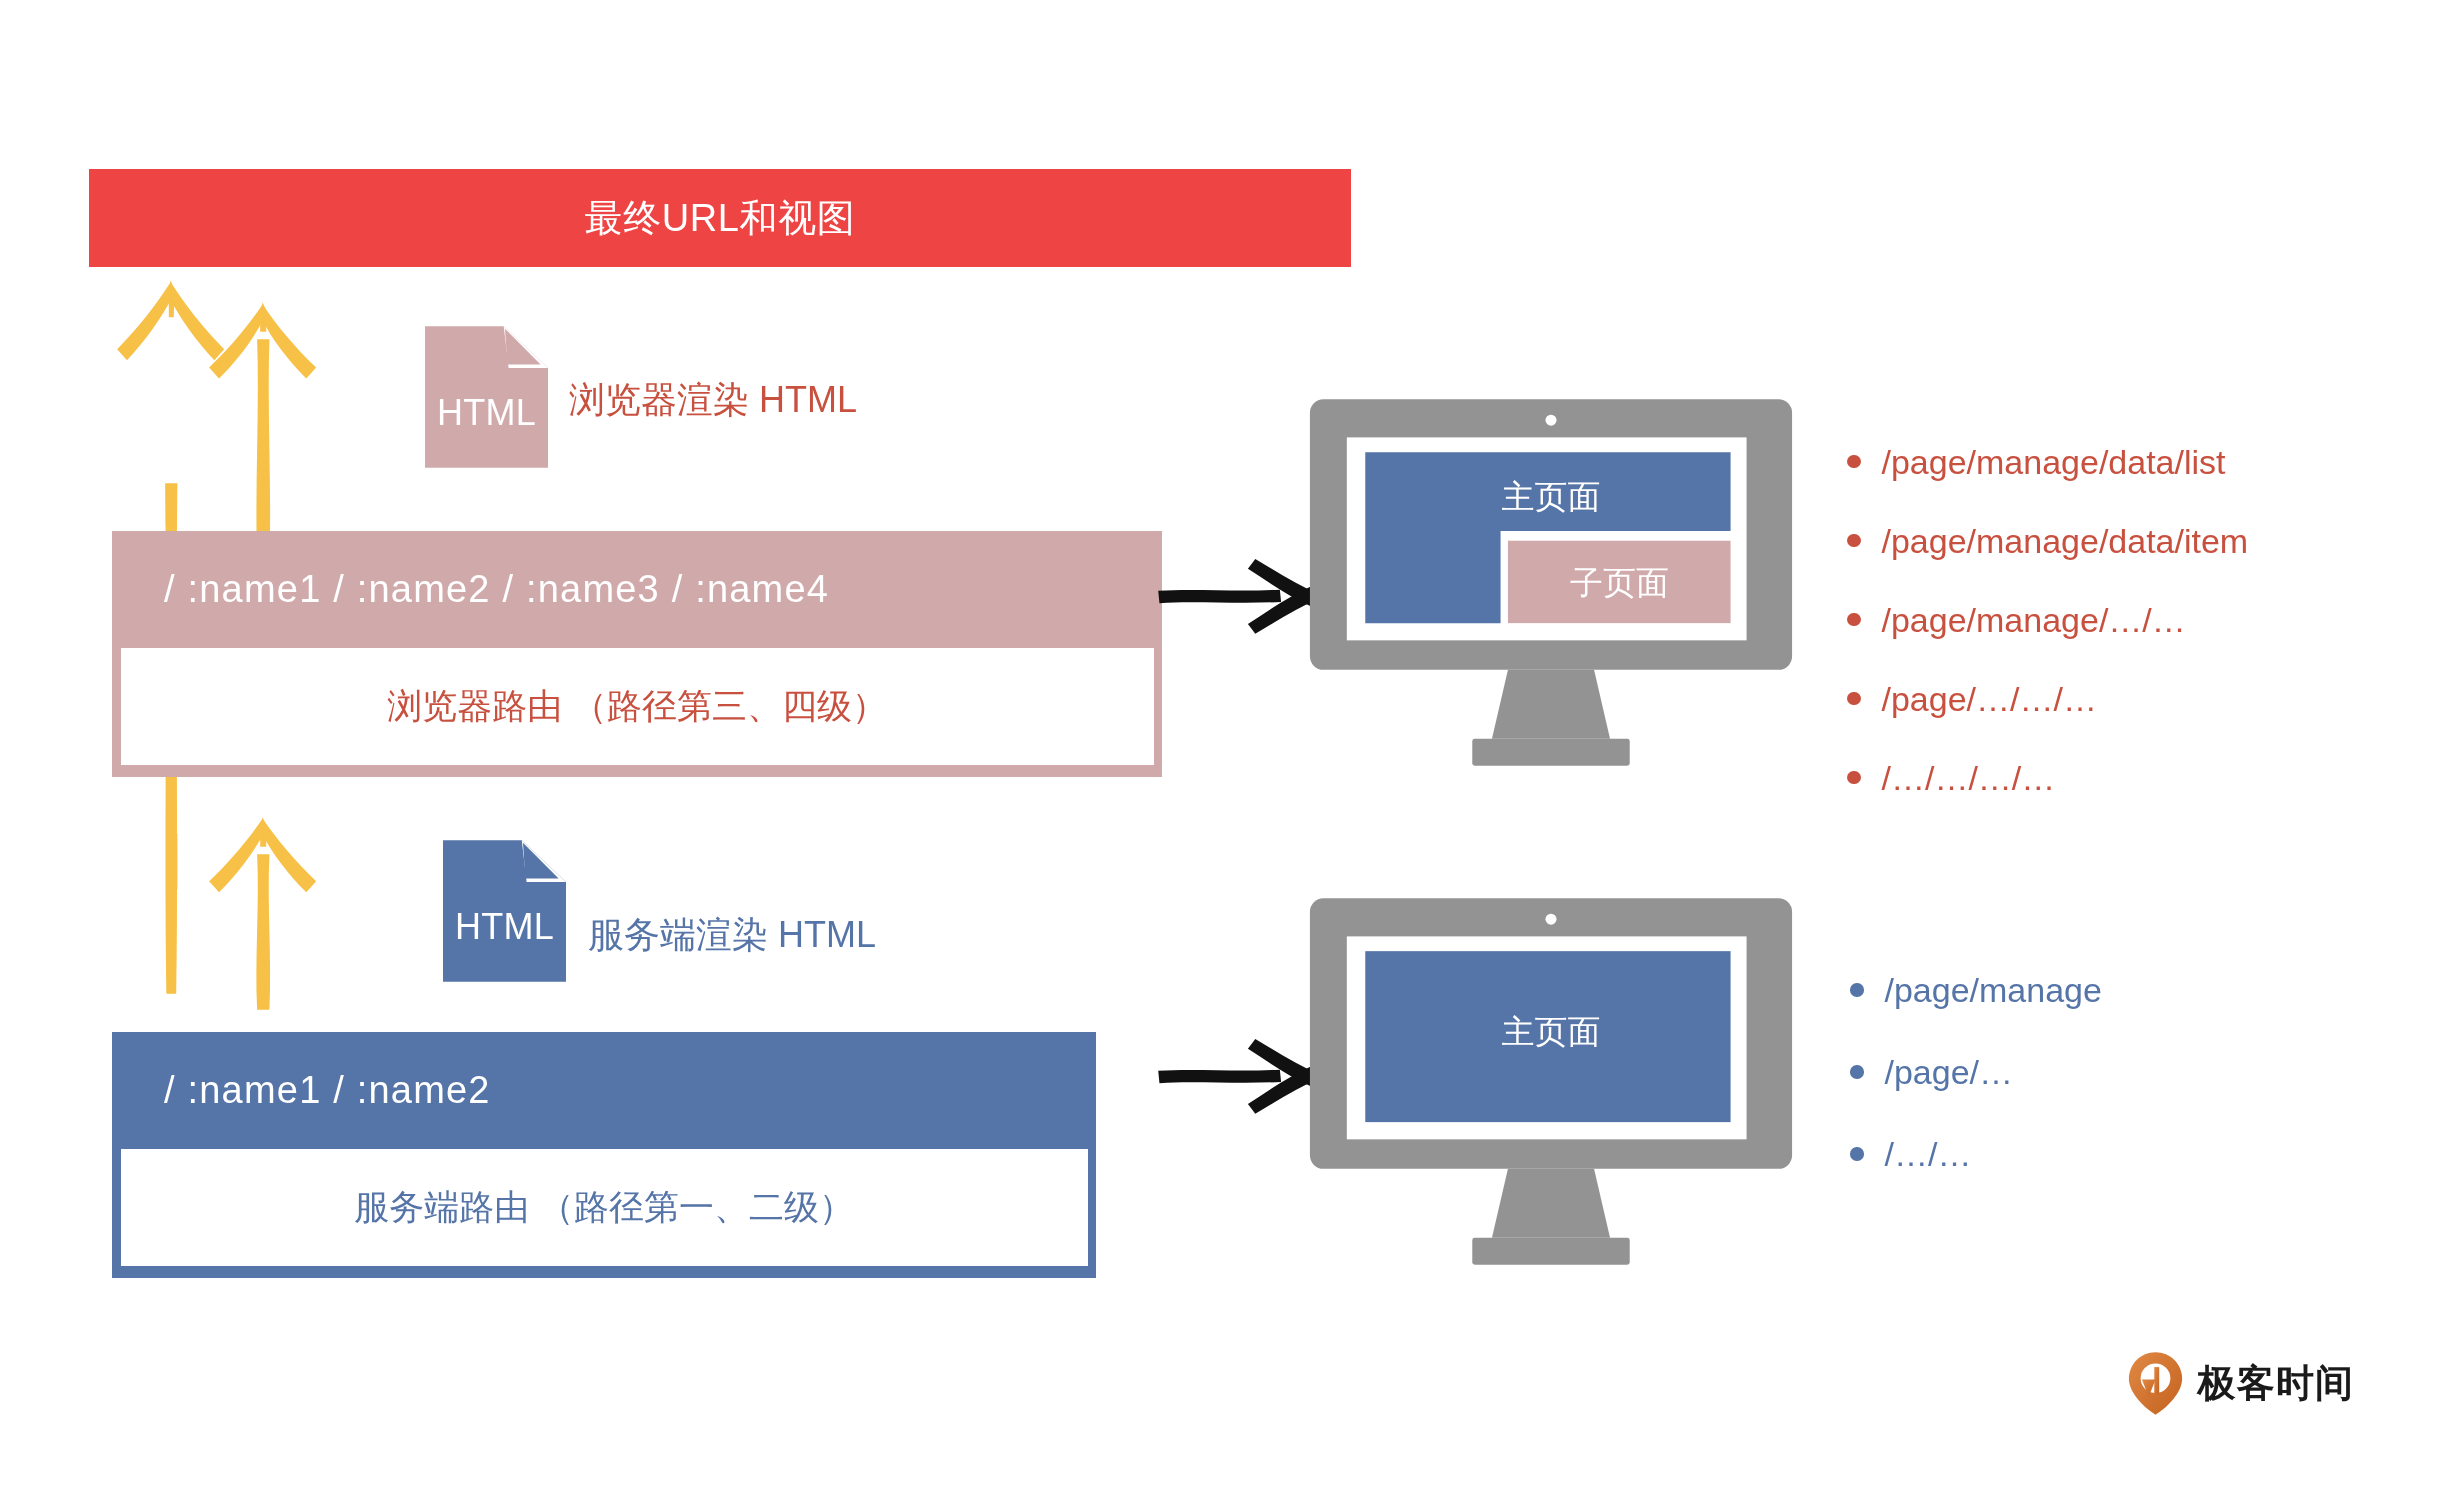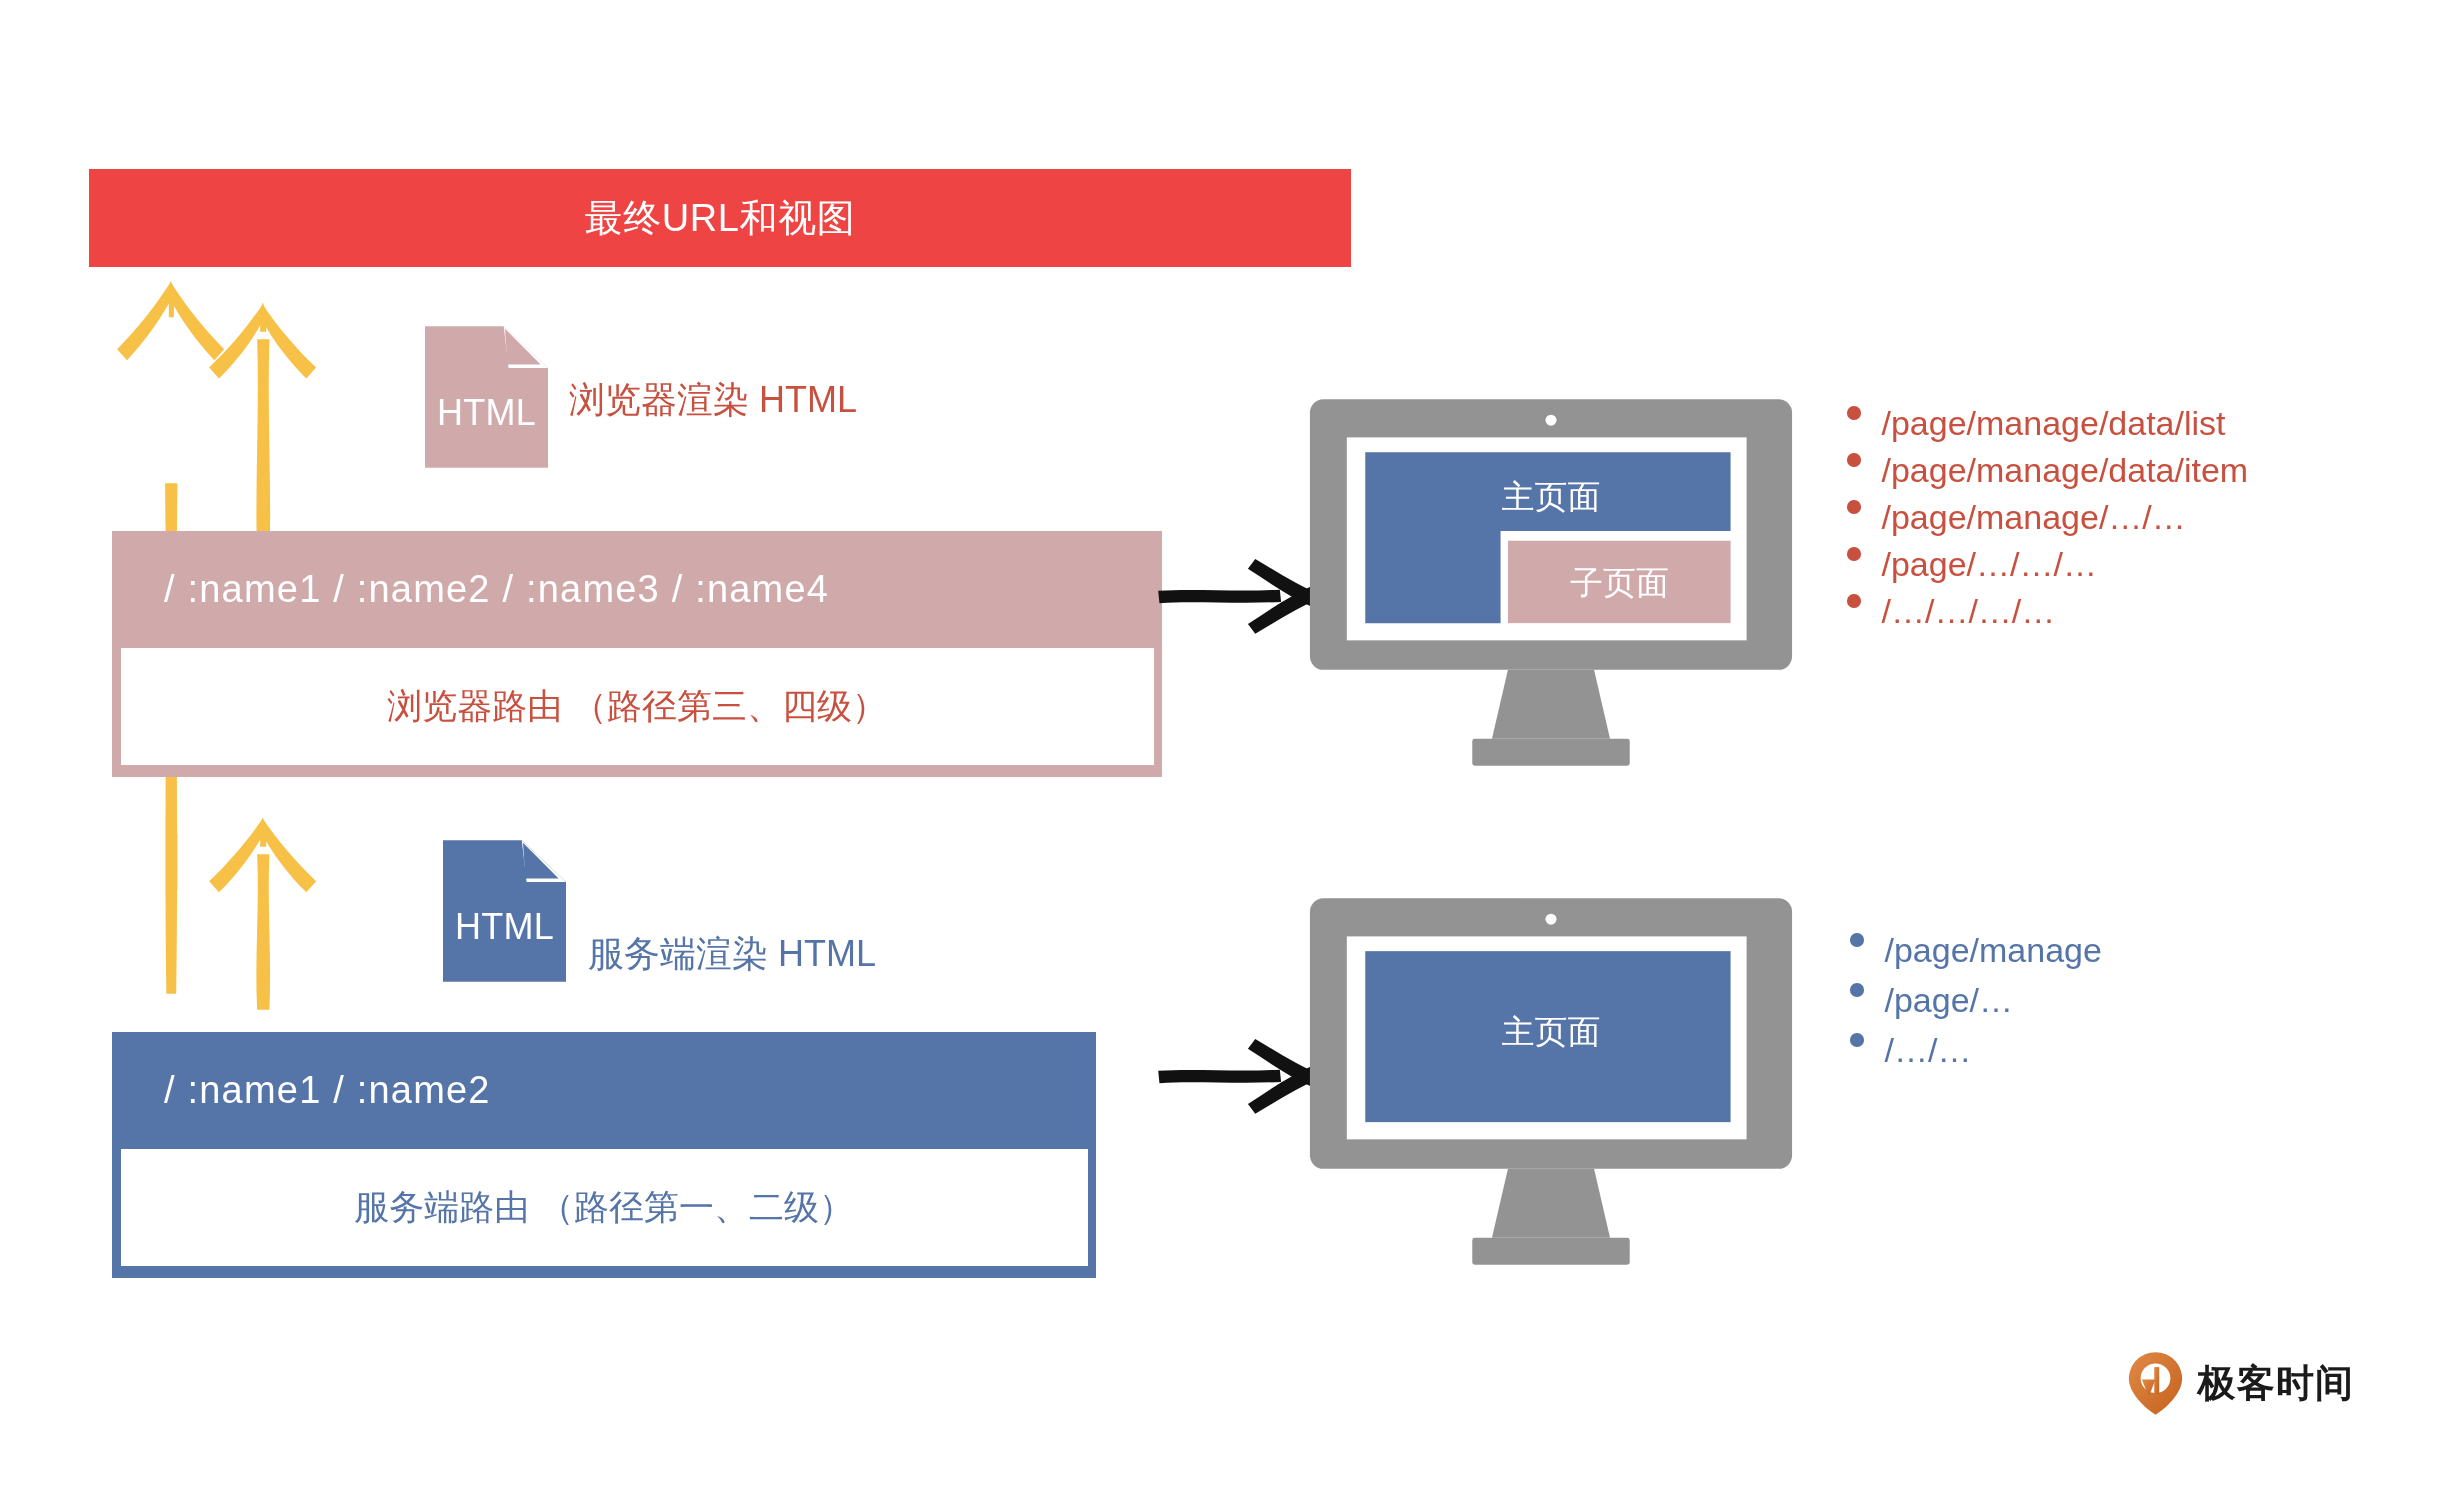--- a/index.html
+++ b/index.html
@@ -134,21 +134,23 @@
 
   
   .url-list {
     position: absolute;
     list-style: none;
     margin: 0;
     padding: 0;
   }
   .url-list li {
     display: flex;
-    white-space: nowrap;
+    align-items: center;
+    white-space: nowrap;
+    margin-top: 32px;
   }
   .url-list .bullet {
     display: inline-block;
     width: 13.5px;
     height: 13.5px;
     border-radius: 50%;
     margin-right: 21px;
     flex: 0 0 auto;
   }
   .url-list .urltext {
@@ -290,21 +292,21 @@
   </ul>
 
   <div class="file-icon" style="left:443px; top:840px;">
     <svg class="sheet" viewBox="0 0 200 230">
       <path d="M0 0 H128 L200 68 V230 H0 Z" fill="#5574a7"></path>
       <path d="M128 0 L200 68 H136 Z" fill="#ffffff"></path>
       <path d="M130 4 L188 62 H134 Z" fill="#5574a7"></path>
     </svg>
     <div class="htmltext">HTML</div>
   </div>
-  <div class="icon-caption" style="left:588px; top:930px; color:#5574a7;">服务端渲染 HTML</div>
+  <div class="icon-caption" style="left:588px; top:911px; color:#5574a7;">服务端渲染 HTML</div>
 
   <div class="route-box route-blue">
     <div class="route-head">
       <span class="route-path">/ :name1 / :name2</span>
     </div>
     <div class="route-body">
       <span class="route-note">服务端路由 （路径第一、二级）</span>
     </div>
   </div>
 

